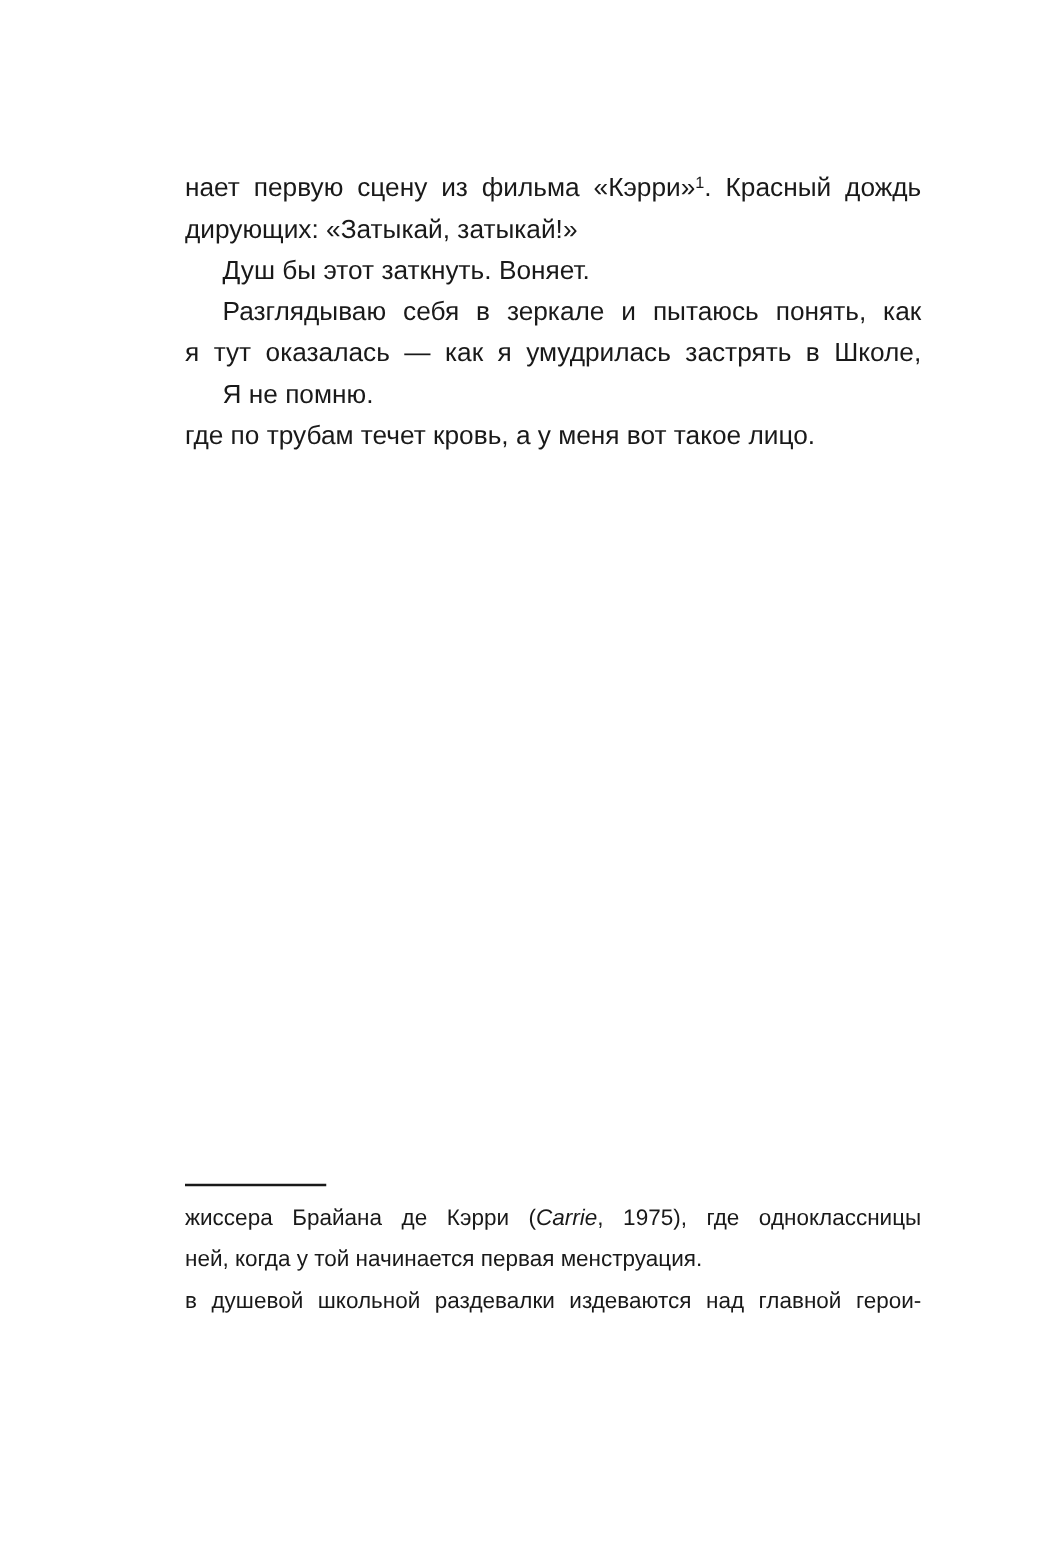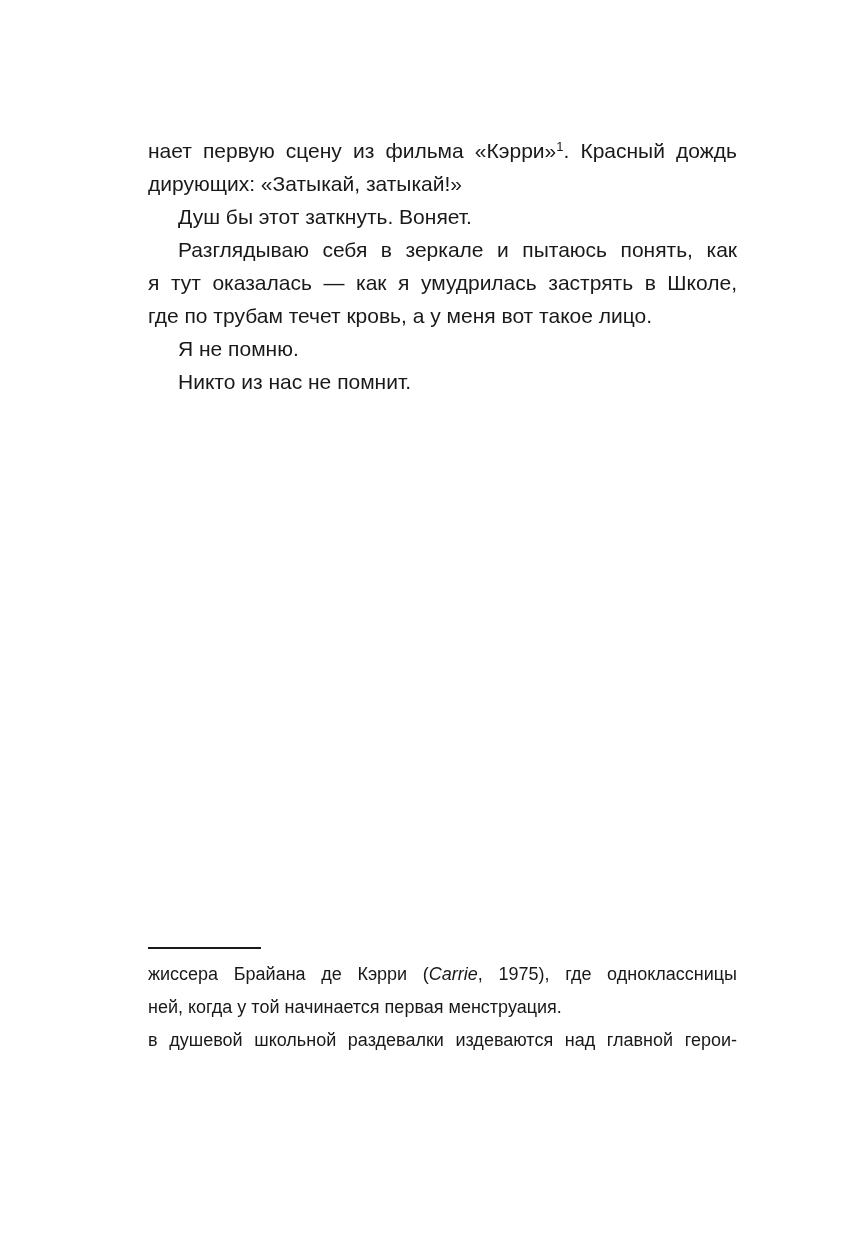--- a/index.html
+++ b/index.html
@@ -74,23 +74,22 @@
 </style>
 </head>
 <body>
 
 <div class="main-text">
   <div class="line"><span>нает первую сцену из фильма «Кэрри»</span><sup class="fn-ref">1</sup><span>. Красный дождь</span></div>
   <div class="line last">дирующих: «Затыкай, затыкай!»</div>
   <div class="line last indent">Душ бы этот заткнуть. Воняет.</div>
   <div class="line indent">Разглядываю себя в зеркале и пытаюсь понять, как</div>
   <div class="line">я тут оказалась — как я умудрилась застрять в Школе,</div>
+  <div class="line last indent">Я не помню.</div>
   <div class="line last">где по трубам течет кровь, а у меня вот такое лицо.</div>
-  <div class="line last indent">Я не помню.</div>
-  <div class="line last indent">Никто из нас не помнит.</div>
 </div>
 
 <div class="footnote">
   <div class="fn-rule"></div>
   <div class="line"><span>жиссера Брайана де Кэрри (</span><span class="italic">Carrie</span><span>, 1975), где одноклассницы</span></div>
   <div class="line last">ней, когда у той начинается первая менструация.</div>
   <div class="line">в душевой школьной раздевалки издеваются над главной герои-</div>
 </div>
 
 </body></html>

